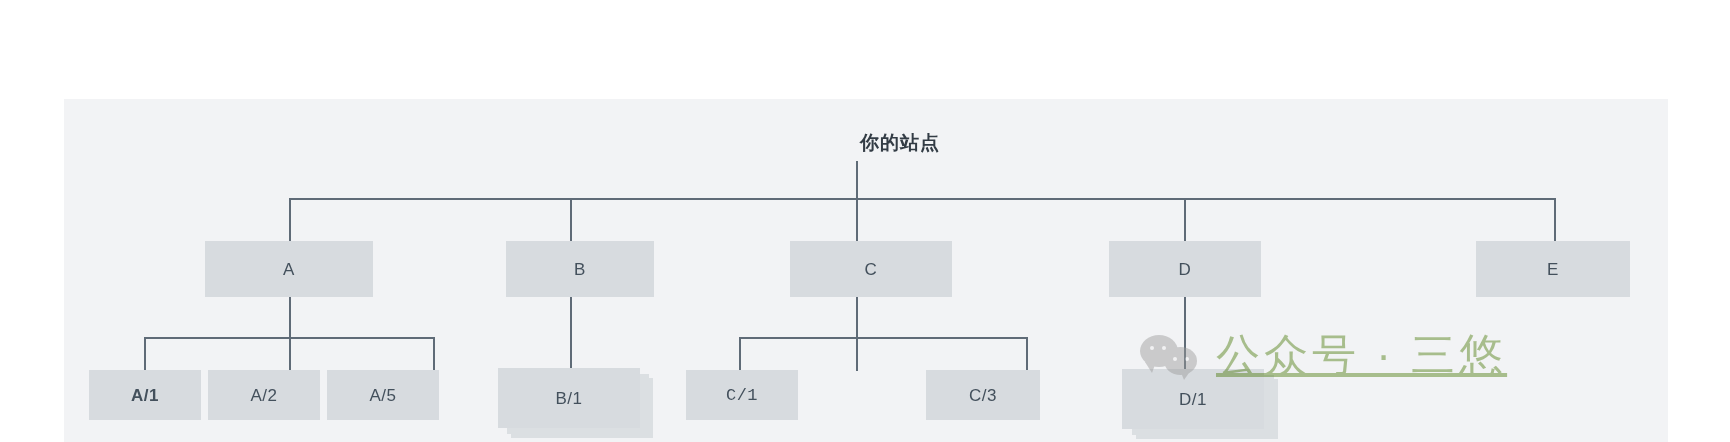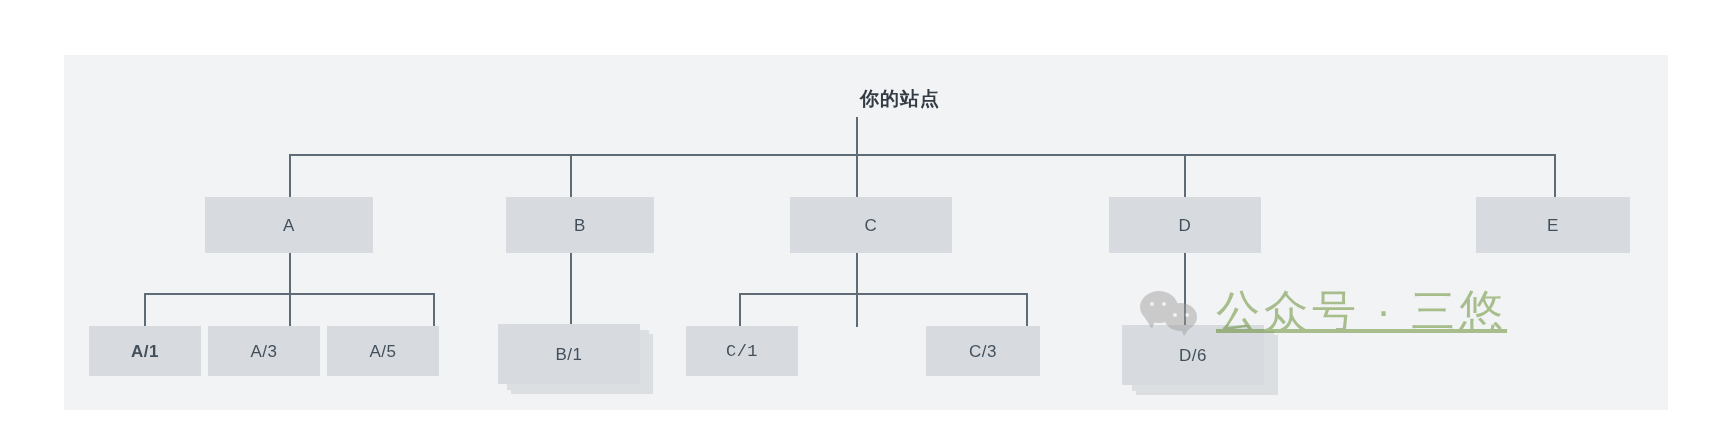--- a/index.html
+++ b/index.html
@@ -12,20 +12,21 @@
     height: 442px;
     font-family: "Liberation Sans", "DejaVu Sans", sans-serif;
     overflow: hidden;
   }
 
   #canvas {
     position: relative;
     width: 1730px;
     height: 370px;
     background: #ffffff;
+    margin-top: 44px;
   }
 
   #diagram-panel {
     position: absolute;
     left: 64px;
     top: 55px;
     width: 1604px;
     height: 355px;
     background: #f2f3f5;
   }
@@ -159,21 +160,21 @@
 
     <div class="node" style="left:1412px; top:142px; width:154px; height:56px;">E</div>
 
     <div class="line v" style="left:225px; top:198px; height:41px;"></div>
     <div class="line h" style="left:80px; top:238px; width:291px;"></div>
     <div class="line v" style="left:80px; top:238px; height:34px;"></div>
     <div class="line v" style="left:225px; top:238px; height:34px;"></div>
     <div class="line v" style="left:369px; top:238px; height:34px;"></div>
 
     <div class="node" style="left:25px; top:271px; width:112px; height:50px;font-weight:bold;">A/1</div>
-    <div class="node" style="left:144px; top:271px; width:112px; height:50px;">A/3</div>
+    <div class="node" style="left:144px; top:271px; width:112px; height:50px;">A/2</div>
     <div class="node" style="left:263px; top:271px; width:112px; height:50px;">A/5</div>
 
     <div class="line v" style="left:506px; top:198px; height:72px;"></div>
 
     <div class="stack-shadow s2" style="left:447px; top:279px; width:142px; height:60px;"></div>
     <div class="stack-shadow s1" style="left:443px; top:275px; width:142px; height:60px;"></div>
     <div class="node" style="left:434px; top:269px; width:142px; height:60px;">B/1</div>
 
     <div class="line v" style="left:792px; top:198px; height:41px;"></div>
     <div class="line h" style="left:675px; top:238px; width:289px;"></div>
@@ -181,21 +182,21 @@
     <div class="line v" style="left:792px; top:238px; height:34px;"></div>
     <div class="line v" style="left:962px; top:238px; height:34px;"></div>
 
     <div class="node" style="left:622px; top:271px; width:112px; height:50px;font-family:Liberation Mono, monospace;">C/1</div>
     <div class="node" style="left:862px; top:271px; width:114px; height:50px;">C/3</div>
 
     <div class="line v" style="left:1120px; top:198px; height:74px;"></div>
 
     <div class="stack-shadow s2" style="left:1072px; top:280px; width:142px; height:60px;"></div>
     <div class="stack-shadow s1" style="left:1068px; top:276px; width:142px; height:60px;"></div>
-    <div class="node" style="left:1058px; top:270px; width:142px; height:60px;">D/6</div>
+    <div class="node" style="left:1058px; top:270px; width:142px; height:60px;">D/1</div>
 
   </div>
 
   <div id="watermark">
     <span class="wm-logo">
       <span class="bubble big"></span>
       <span class="dot" style="left:10px; top:13px;"></span>
       <span class="dot" style="left:22px; top:13px;"></span>
       <span class="bubble small"></span>
       <span class="dot" style="left:33px; top:24px;"></span>

